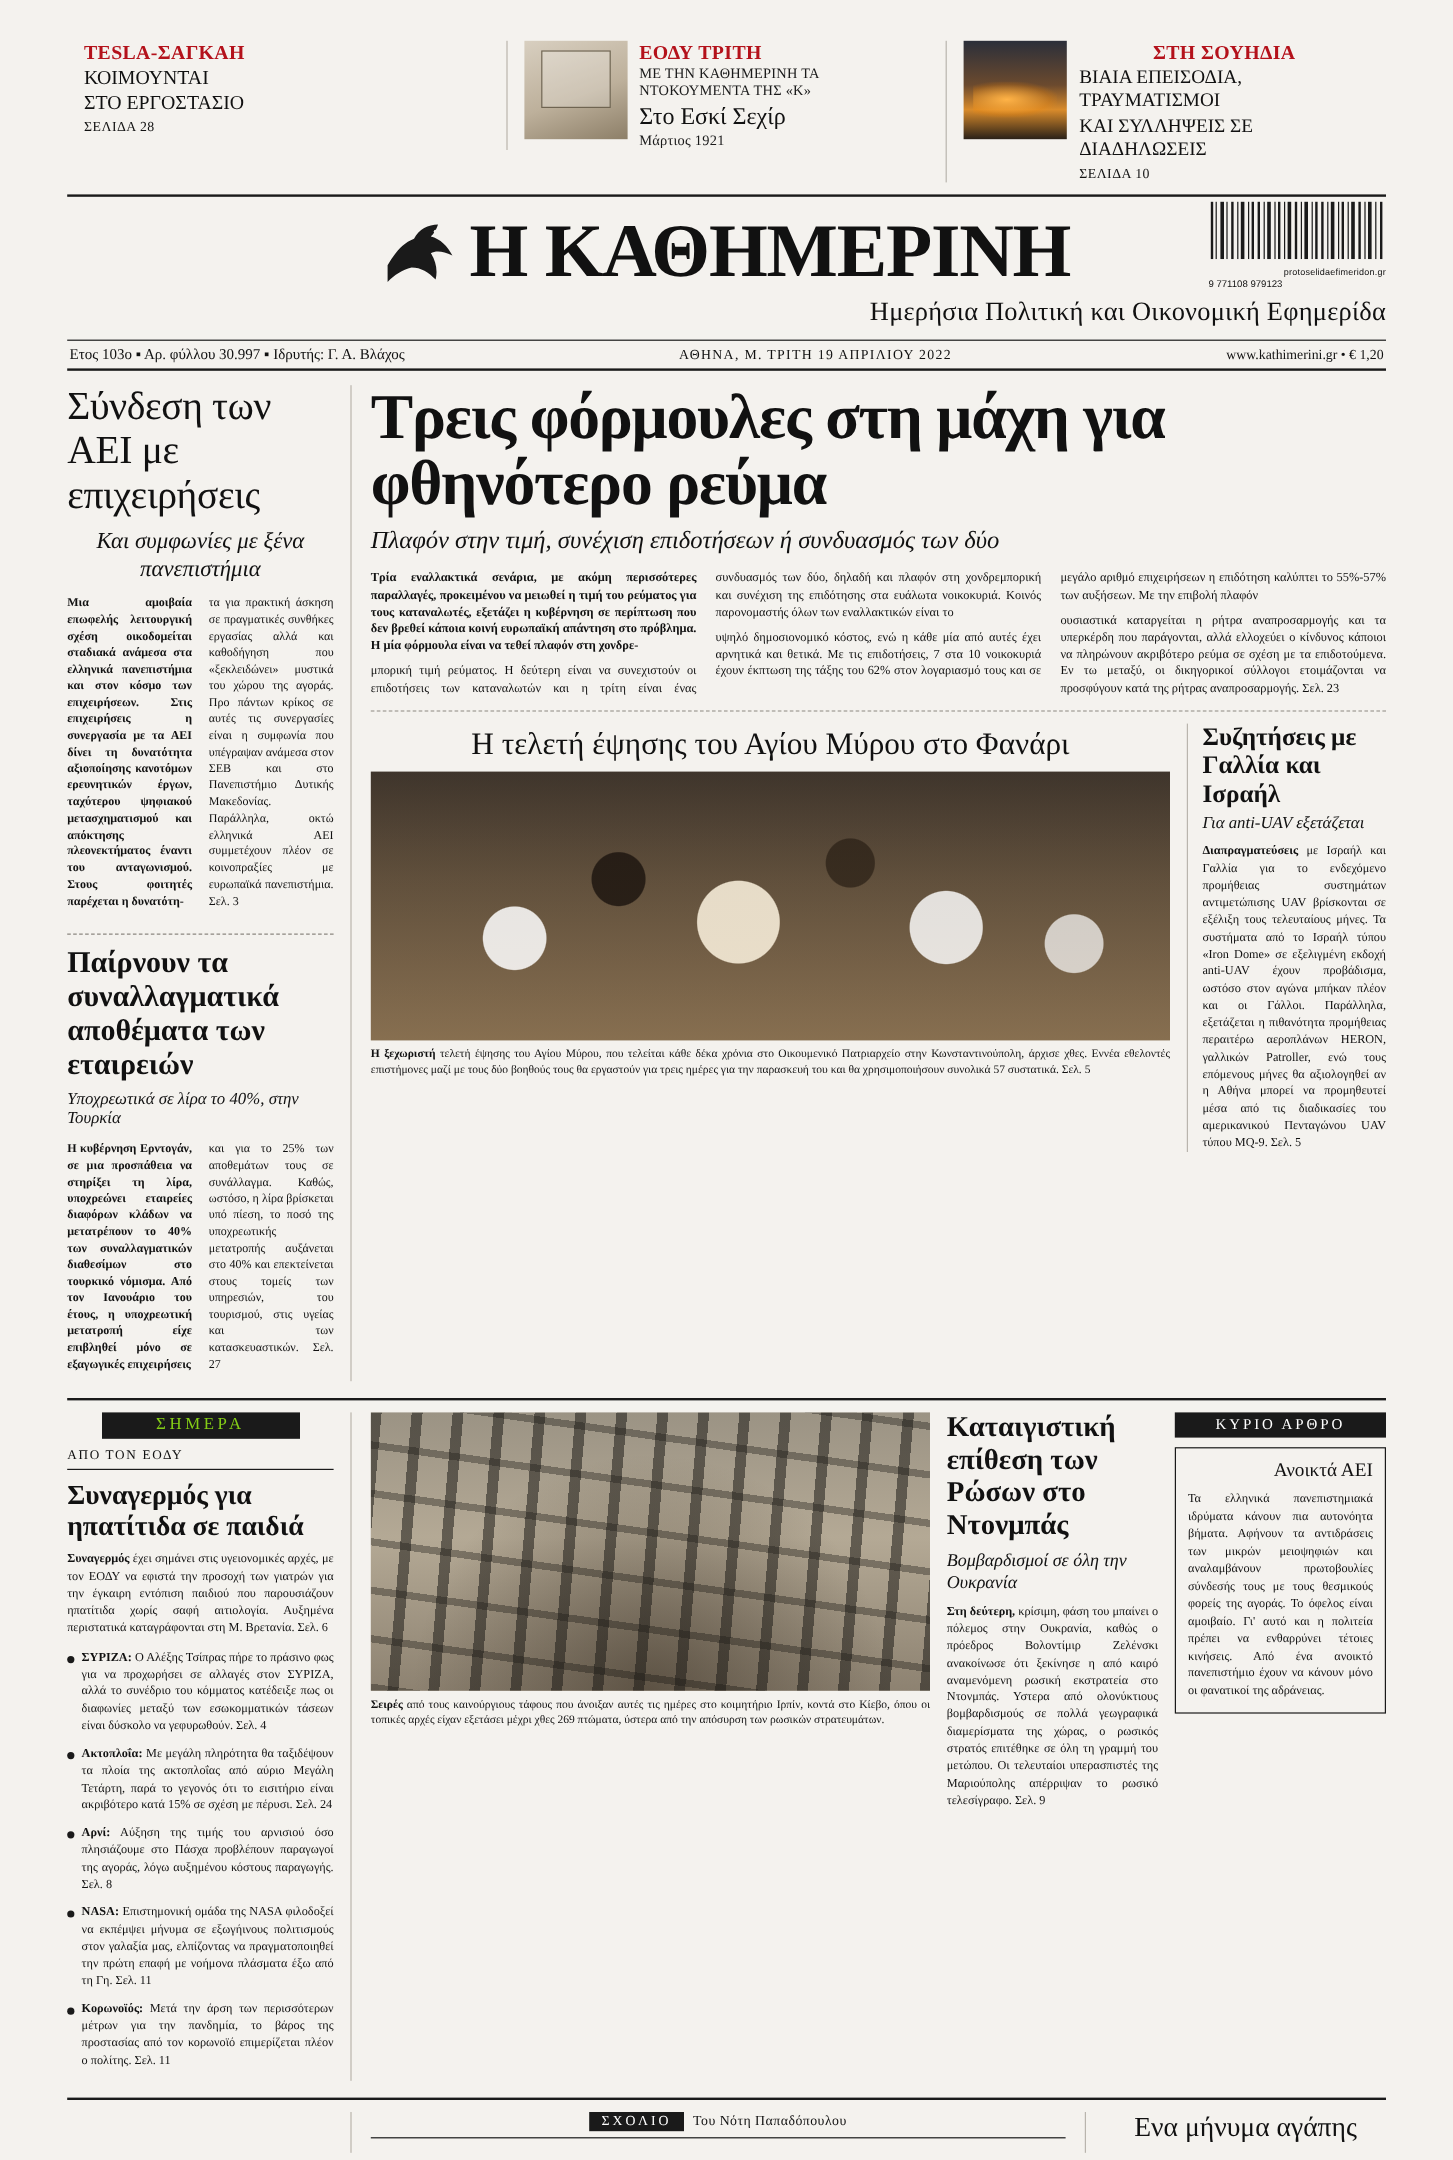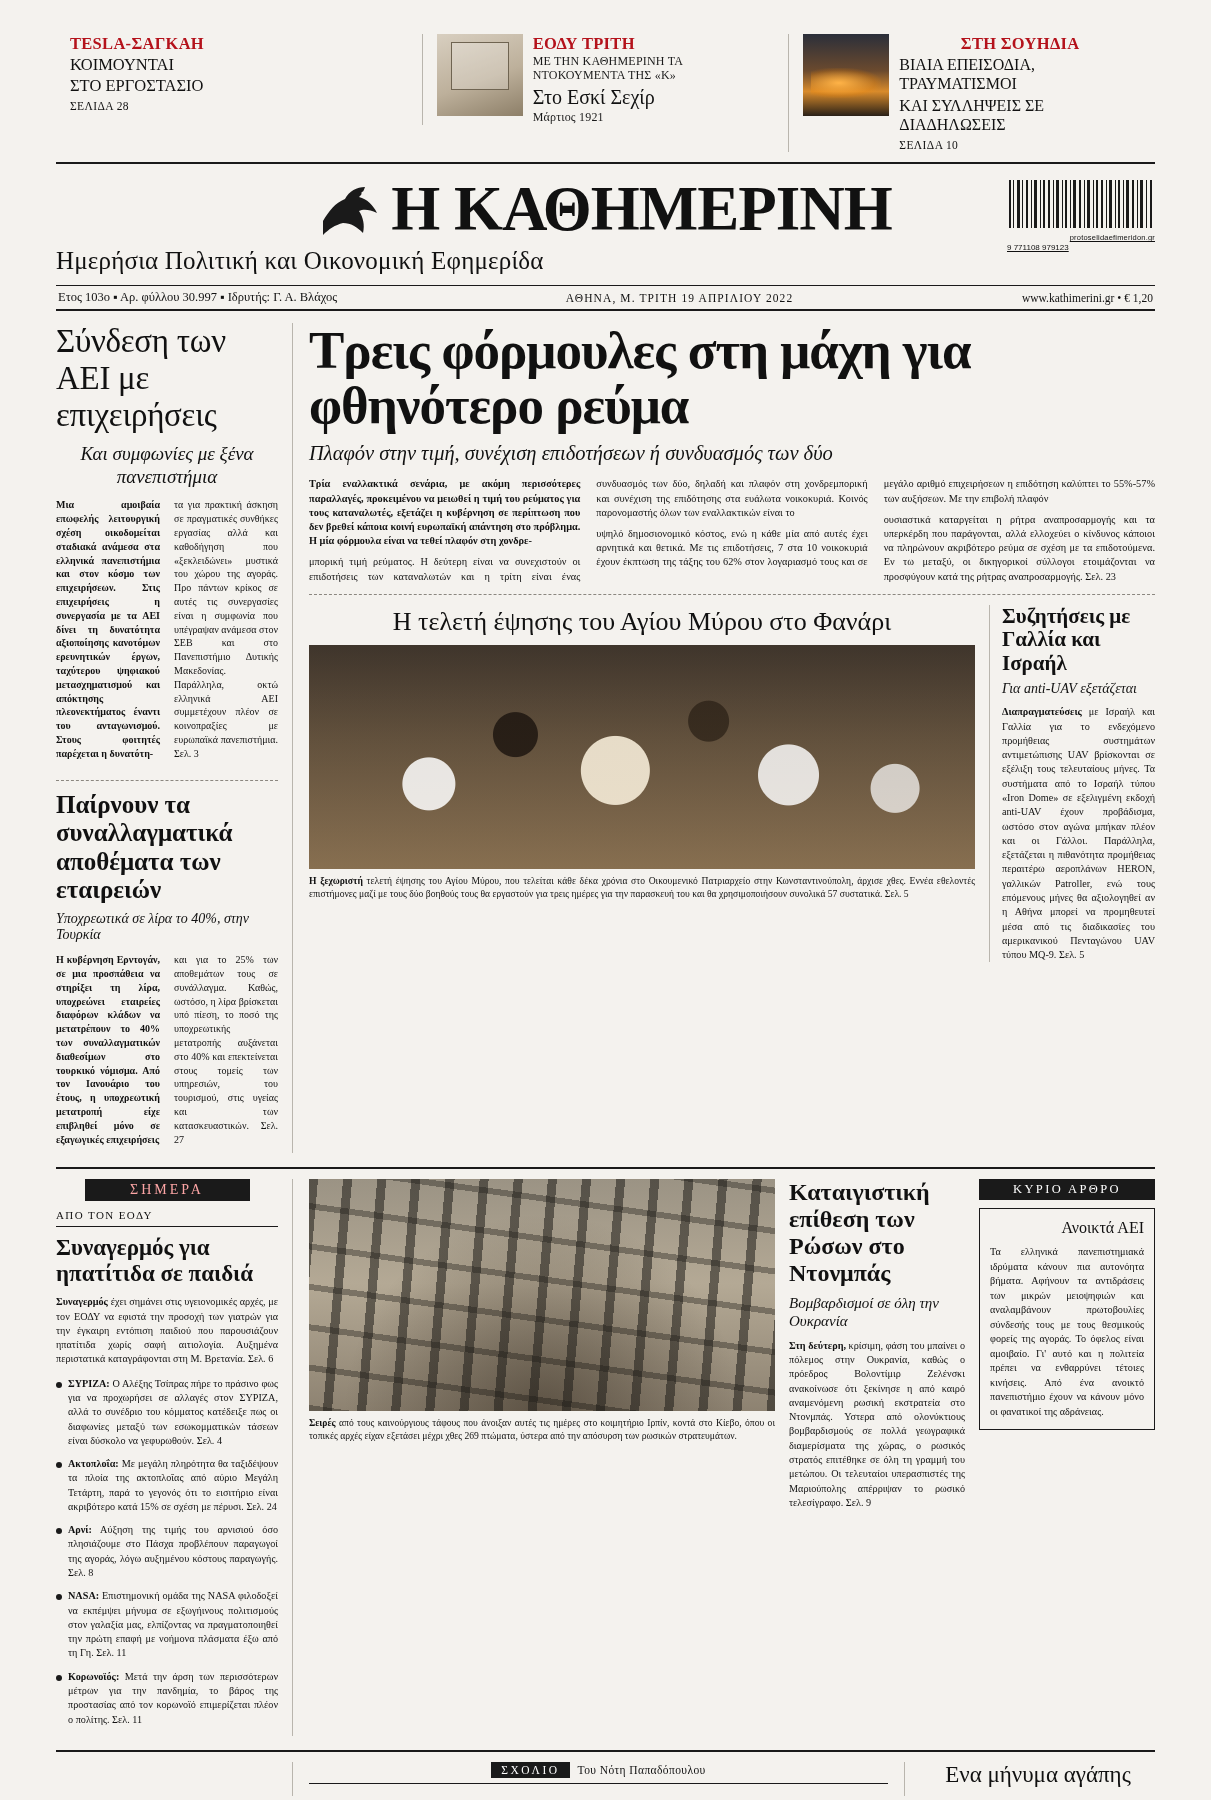--- a/index.html
+++ b/index.html
@@ -95,38 +95,37 @@
   }
   .paper-title {
     font-family: "Liberation Serif", serif;
     font-size: 63px;
     font-weight: bold;
     letter-spacing: -1px;
     line-height: 1;
   }
   .barcode {
     position: absolute;
-    right: 0; top: 16px;
+    right: 0; top: 4px;
     width: 148px;
-    text-decoration: underline;
   }
   .barcode .bars { height: 48px; width: 148px; }
   .barcode .bc-label {
     font-size: 7.5px; letter-spacing:.2px; text-align:right;
     font-family: "Liberation Sans", sans-serif;
     margin-top: 1px;
   }
   .barcode .bc-num {
     font-size: 8px;
     font-family: "Liberation Sans", sans-serif;
     margin-top: 1px;
   }
   .subtitle {
-    text-align:left;
-    font-size: 25px;
+    text-align:right;
+    font-size: 22px;
     margin-top: 4px;
     letter-spacing: .2px;
   }
   .infoline {
     display:flex;
     justify-content: space-between;
     align-items: center;
     border-top: 1px solid #1a1a1a;
     border-bottom: 2px solid #1a1a1a;
     margin-top: 10px;
@@ -255,21 +254,21 @@
   
   .lower {
     display: grid;
     grid-template-columns: 237px 1fr;
     margin-top: 14px;
     border-top: 2px solid #1a1a1a;
     padding-top: 10px;
   }
   .today-band {
     background: #1a1a1a;
-    color: #fca5a5;
+    color: #84cc16;
     text-align: center;
     font-size: 14px;
     letter-spacing: 3px;
     padding: 3px 0;
     margin-bottom: 8px;
     position: relative;
     width: 165px;
     margin-left: auto; margin-right: auto;
   }
   .eody {

